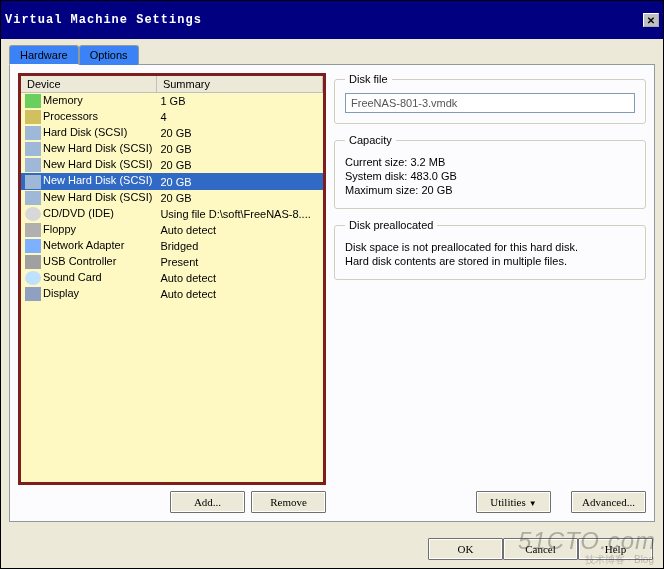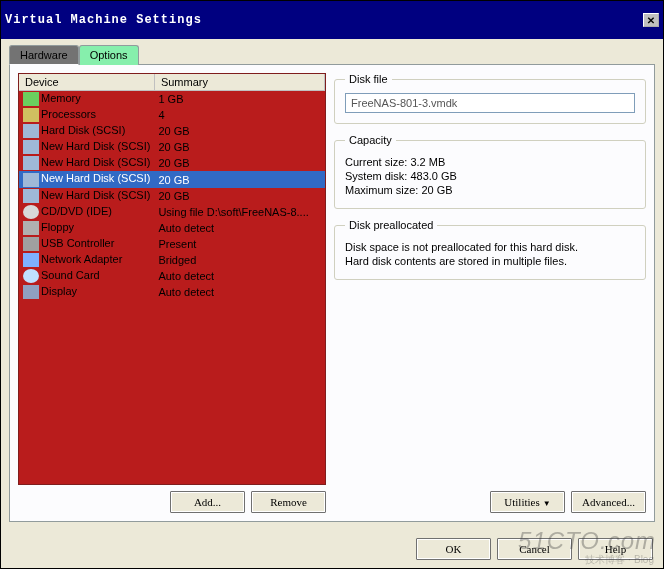--- a/index.html
+++ b/index.html
@@ -7,45 +7,45 @@
   body { font-family: Tahoma, Arial, sans-serif; font-size: 11px; background: #ece9d8; width: 664px; height: 569px; overflow: hidden; position: relative; }
   
   .window { width: 664px; height: 569px; border: 1px solid #000; background: #ece9d8; display: flex; flex-direction: column; }
   .titlebar { background: #000080; color: #fff; font-family: "Courier New", monospace; font-size: 12px; padding: 2px 4px; display: flex; align-items: center; height: 38px; }
   .titlebar-text { flex: 1; font-weight: bold; letter-spacing: 1px;}
   .close-btn { width: 16px; height: 14px; background: #c0c0c0; border: 1px outset #fff; display: flex; align-items: center; justify-content: center; color: #000; font-weight: bold; font-size: 10px; font-family: Arial; cursor: pointer; }
   
   .body { flex: 1; padding: 6px 8px 8px 8px; display: flex; flex-direction: column; }
   
   .tabs-row { display: flex; position: relative; z-index: 2; margin-bottom: -1px; }
-  .tab { padding: 3px 10px; border: 1px solid #919b9c; border-bottom: none; background: #86efac; border-radius: 3px 3px 0 0; margin-right: 0px; cursor: pointer; position: relative; }
-  .tab.active { background: #737373; border-bottom: 1px solid #fcfcfe; z-index: 3; }
+  .tab { padding: 3px 10px; border: 1px solid #919b9c; border-bottom: none; background: #3b82f6; border-radius: 3px 3px 0 0; margin-right: 0px; cursor: pointer; position: relative; }
+  .tab.active { background: #3b82f6; border-bottom: 1px solid #fcfcfe; z-index: 3; }
   .tab-page { flex: 1; border: 1px solid #919b9c; background: #fcfcfe; padding: 8px; display: flex; gap: 8px; }
   
   .left-pane { width: 308px; display: flex; flex-direction: column; }
-  .device-table-wrap { flex: 1; border: 1px solid #7f1d1d; background: #b91c1c; }
+  .device-table-wrap { flex: 1; border: 3px solid #7f1d1d; background: #fef9c3; }
   .device-table { width: 100%; border-collapse: collapse; font-size: 11px; }
   .device-table th { text-align: left; background: #ece9d8; border: 1px solid #c0c0c0; border-top: none; border-left: none; font-weight: normal; padding: 2px 6px; height: 16px; }
   .device-table th:first-child { width: 128px; }
   .device-table td { padding: 1px 4px; height: 16px; white-space: nowrap; overflow: hidden; }
   .device-table tr.selected td { background: #316ac5; color: #fff; }
   .dev-icon { display: inline-block; width: 16px; height: 14px; margin-right: 2px; vertical-align: middle; text-align:center; font-size:10px;}
   .left-buttons { display: flex; justify-content: flex-end; gap: 6px; margin-top: 6px; }
   .btn { min-width: 75px; height: 22px; font-size: 11px; font-family: Tahoma; background: #ece9d8; border: 1px solid #707070; border-radius: 1px; cursor: pointer; padding: 0 10px; box-shadow: inset 0 0 0 1px #fff; }
   
   .right-pane { flex: 1; display: flex; flex-direction: column; }
   fieldset { border: 1px solid #d0d0bf; border-radius: 3px; padding: 8px 10px 10px 10px; margin: 0 0 10px 0; }
   legend { padding: 0 4px; color: #000; }
   .diskfile-box { border: 1px solid #7f9db9; background: #fff; padding: 3px 5px; width: 100%; color: #555; }
   .cap-row { margin: 2px 0; }
   .info-row { margin: 2px 0; }
-  .right-buttons { display: flex; justify-content: flex-end; gap: 6px; margin-top: auto; padding-top:6px;}
+  .right-buttons { display: flex; justify-content: flex-end; gap: 20px; margin-top: auto; padding-top:6px;}
   .dropdown-arrow { font-size: 8px; margin-left: 3px; }
   
-  .bottom-buttons { display: flex; justify-content: flex-end; gap: 6px; padding: 8px 10px; }
+  .bottom-buttons { display: flex; justify-content: flex-end; padding: 8px 10px; }
   
   .watermark { position: absolute; right: 8px; bottom: 14px; color: rgba(60,60,60,0.35); font-family: Arial; font-size: 24px; font-weight: normal; font-style: italic; pointer-events: none; letter-spacing:1px;}
   .watermark-sub { position: absolute; right: 10px; bottom: 2px; color: rgba(60,60,60,0.3); font-family: Arial; font-size: 10px; pointer-events:none;}
 
   
   .ic-mem{background:#6bcf5e;} .ic-cpu{background:#d0c060;} .ic-hd{background:#9fb8d7;} .ic-cd{background:#d8d8d8; border-radius:50%;} .ic-fd{background:#b0b0b0;} .ic-net{background:#7fb0ff;} .ic-usb{background:#a0a0a0;} .ic-snd{background:#c0e0ff; border-radius:50%;} .ic-disp{background:#90a0c0;}
 </style>
 </head>
 <body>
 
@@ -105,26 +105,26 @@
                 </tr>
                 <tr>
                   <td><span class="dev-icon ic-cd"></span><span>CD/DVD (IDE)</span></td>
                   <td>Using file D:\soft\FreeNAS-8....</td>
                 </tr>
                 <tr>
                   <td><span class="dev-icon ic-fd"></span><span>Floppy</span></td>
                   <td>Auto detect</td>
                 </tr>
                 <tr>
+                  <td><span class="dev-icon ic-net"></span><span>Network Adapter</span></td>
+                  <td>Bridged</td>
+                </tr>
+                <tr>
                   <td><span class="dev-icon ic-usb"></span><span>USB Controller</span></td>
                   <td>Present</td>
-                </tr>
-                <tr>
-                  <td><span class="dev-icon ic-net"></span><span>Network Adapter</span></td>
-                  <td>Bridged</td>
                 </tr>
                 <tr>
                   <td><span class="dev-icon ic-snd"></span><span>Sound Card</span></td>
                   <td>Auto detect</td>
                 </tr>
                 <tr>
                   <td><span class="dev-icon ic-disp"></span><span>Display</span></td>
                   <td>Auto detect</td>
                 </tr>
               </tbody>

